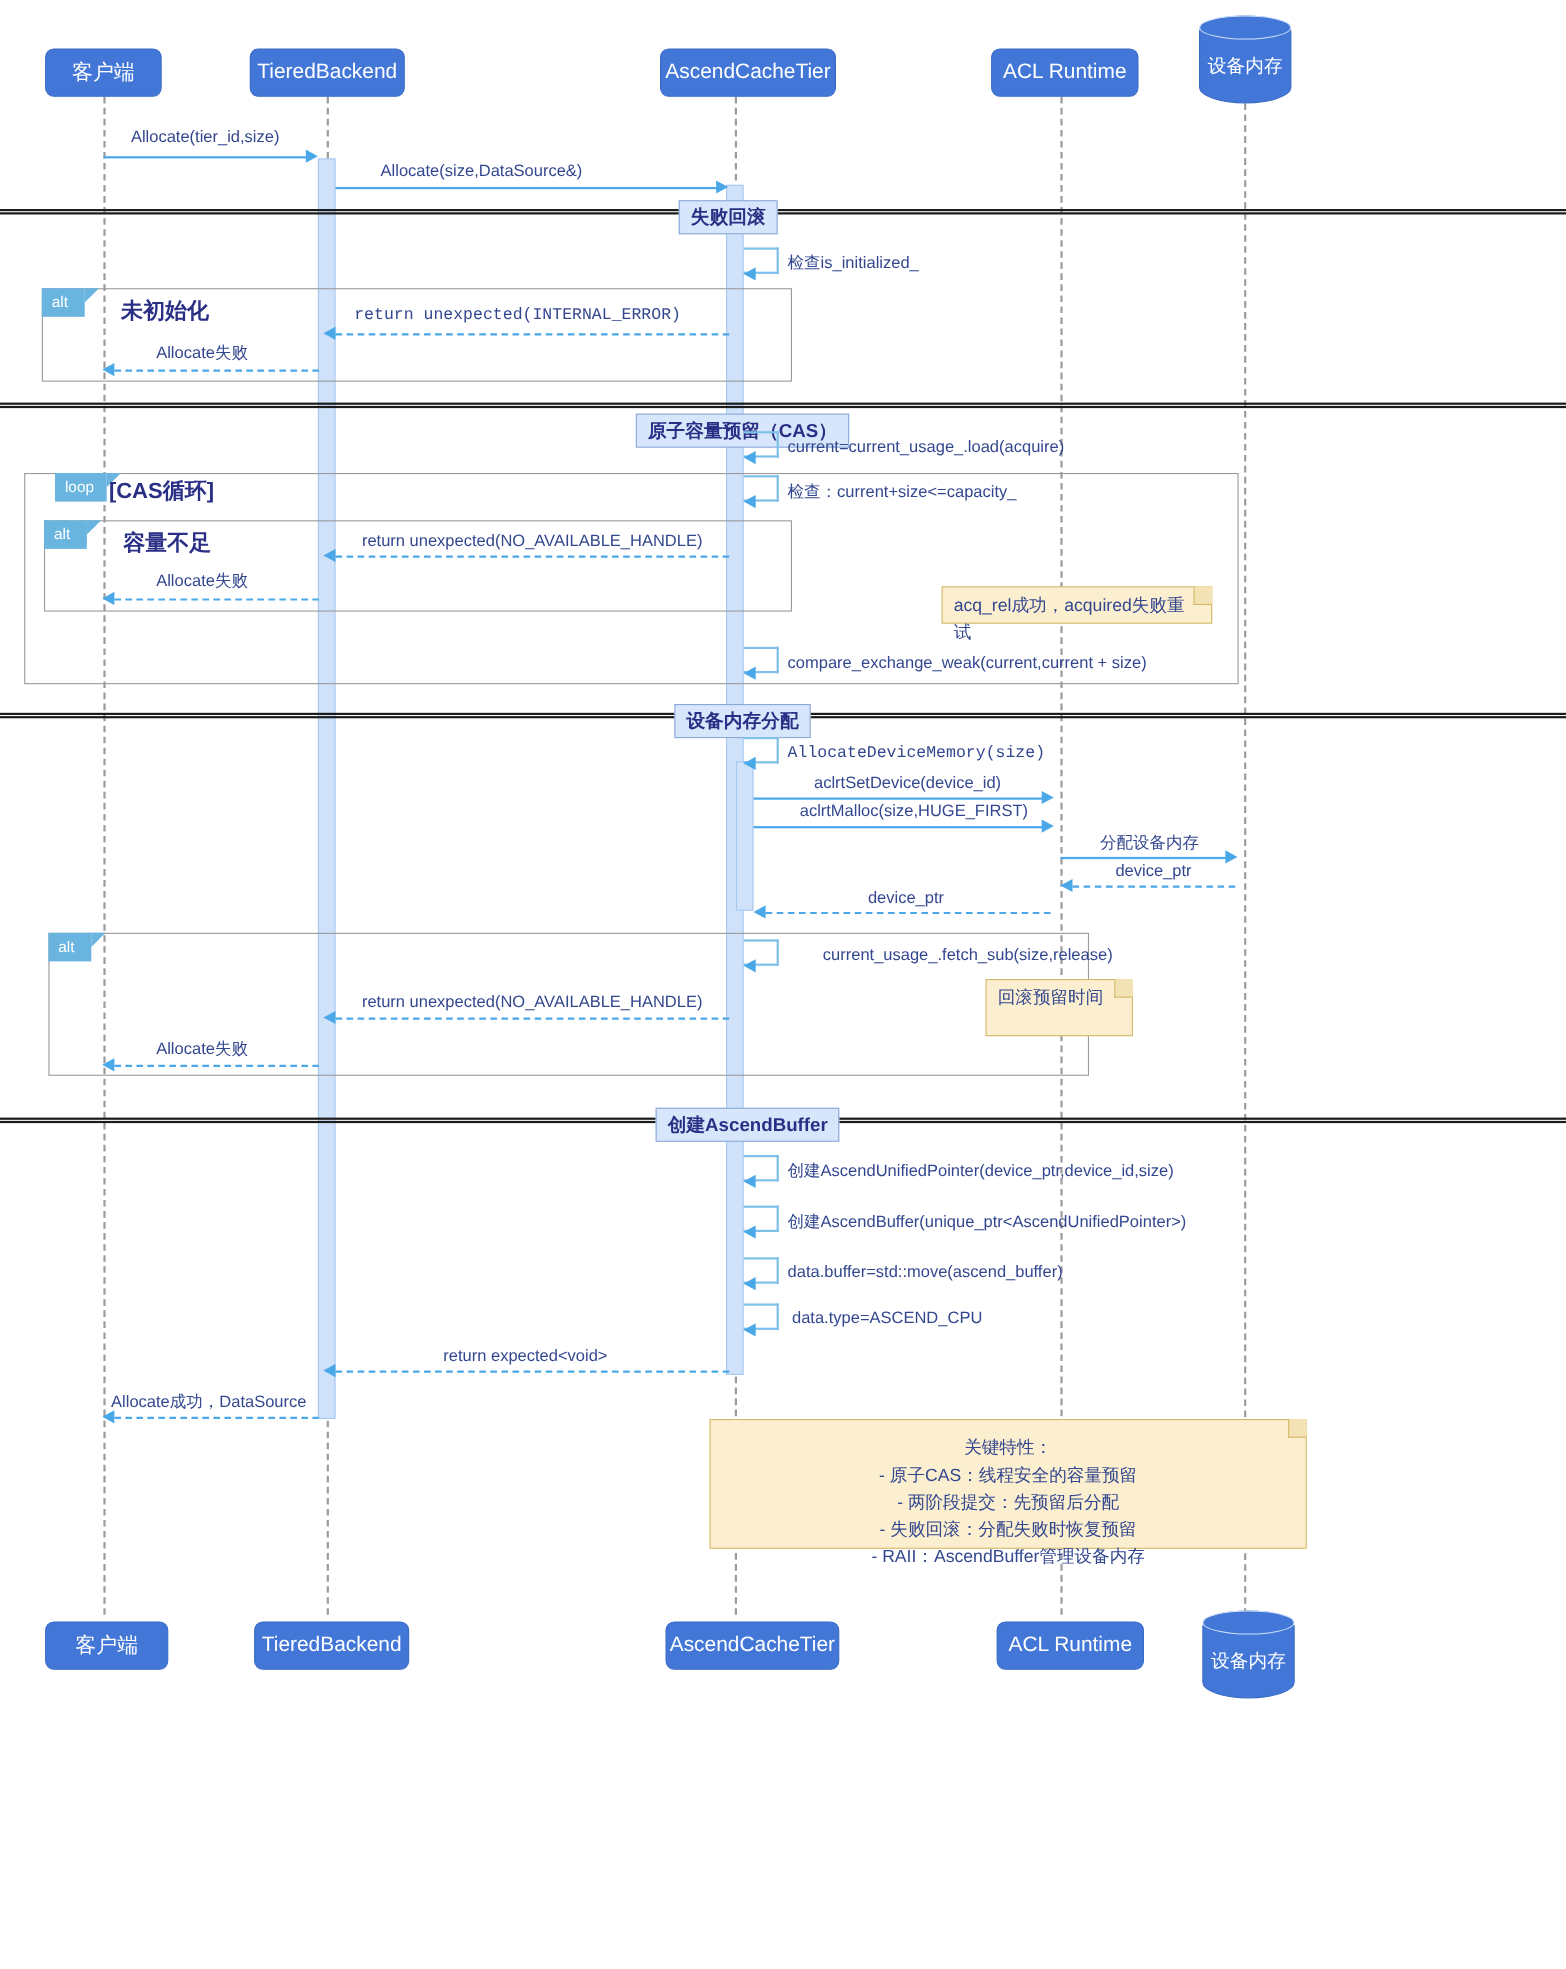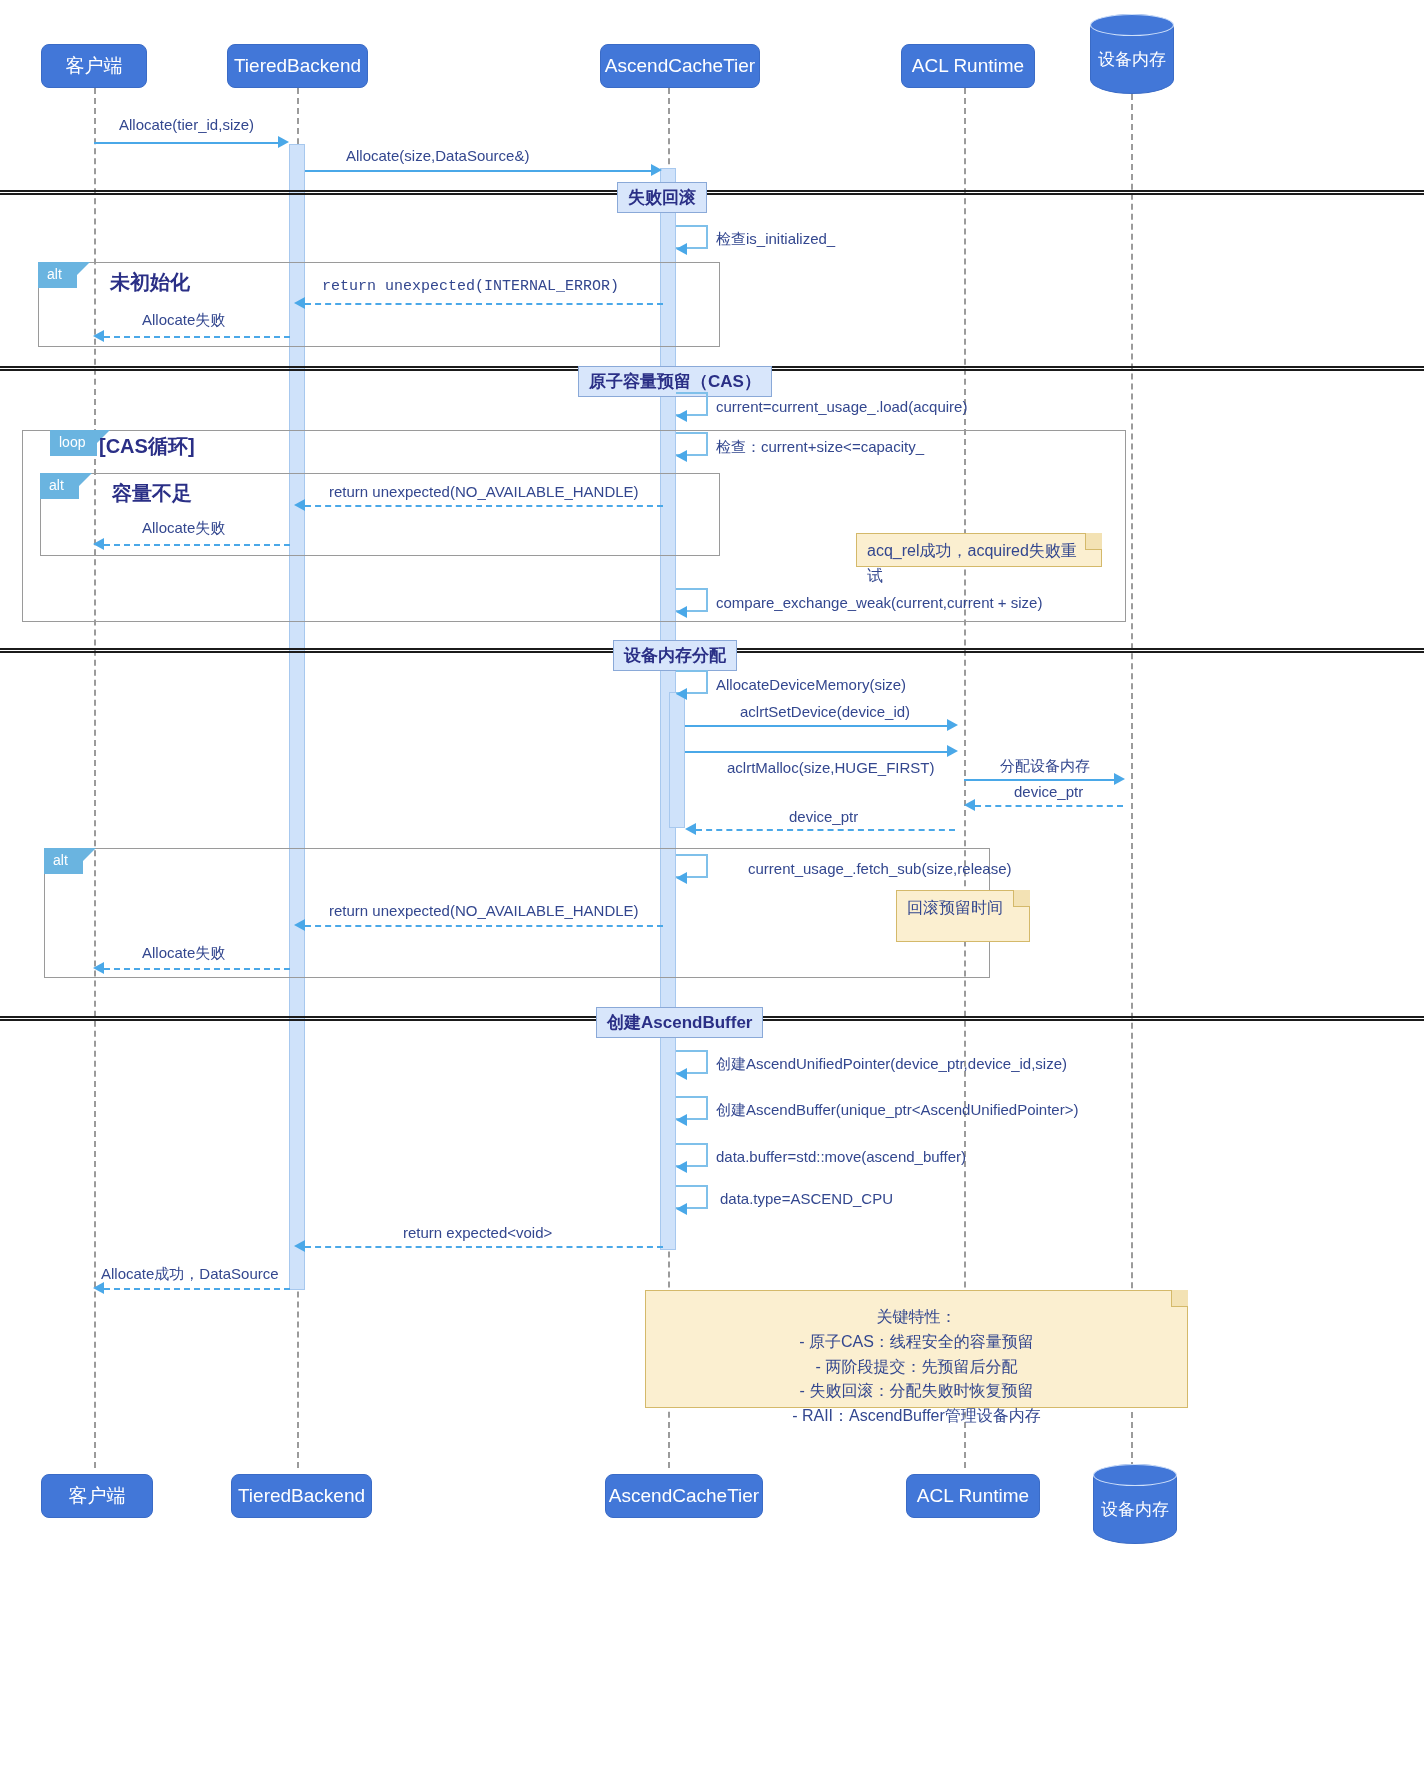--- a/index.html
+++ b/index.html
@@ -139,21 +139,21 @@
     <span>return unexpected(INTERNAL_ERROR)</span></div>
   <div class="msg dash" style="left:305px;top:303px;width:358px;"></div>
   <div class="arrowL" style="left:294px;top:297px;"></div>
 
   <div class="mlabel" style="left:142px;top:311px;">
     <span>Allocate失败</span></div>
   <div class="msg dash" style="left:104px;top:336px;width:186px;"></div>
   <div class="arrowL" style="left:93px;top:330px;"></div>
 
   <div class="divider" style="top:366px;"></div>
-  <div class="sectlabel" style="left:578px;top:366px;">
+  <div class="sectlabel" style="left:578px;top:376px;">
     <span>原子容量预留（CAS）</span>
   </div>
 
   <div class="self" style="left:676px;top:392px;width:32px;height:24px;"></div>
   <div class="arrowL" style="left:676px;top:410px;"></div>
   <div class="mlabel" style="left:716px;top:398px;">
     <span>current=current_usage_.load(acquire)</span></div>
 
   <div class="frame" style="left:22px;top:430px;width:1104px;height:192px;"></div>
   <div class="ftag" style="left:22px;top:430px;width:47px;height:26px;margin-left:28px;">
@@ -192,29 +192,29 @@
   <div class="mlabel" style="left:716px;top:594px;">
     <span>compare_exchange_weak(current,current + size)</span></div>
 
   <div class="divider" style="top:648px;"></div>
   <div class="sectlabel" style="left:613px;top:640px;">
     <span>设备内存分配</span>
   </div>
 
   <div class="self" style="left:676px;top:670px;width:32px;height:24px;"></div>
   <div class="arrowL" style="left:676px;top:688px;"></div>
-  <div class="mlabel" style="left:716px;top:676px;">
+  <div class="mlabel" style="left:716px;top:676px;font-family:Liberation Mono, monospace;">
     <span>AllocateDeviceMemory(size)</span></div>
 
   <div class="mlabel" style="left:740px;top:703px;">
     <span>aclrtSetDevice(device_id)</span></div>
   <div class="msg" style="left:685px;top:725px;width:264px;"></div>
   <div class="arrowR" style="left:947px;top:719px;"></div>
 
-  <div class="mlabel" style="left:727px;top:729px;margin-top:30px;">
+  <div class="mlabel" style="left:727px;top:729px;">
     <span>aclrtMalloc(size,HUGE_FIRST)</span></div>
   <div class="msg" style="left:685px;top:751px;width:264px;"></div>
   <div class="arrowR" style="left:947px;top:745px;"></div>
 
   <div class="mlabel" style="left:1000px;top:757px;">
     <span>分配设备内存</span></div>
   <div class="msg" style="left:964px;top:779px;width:152px;"></div>
   <div class="arrowR" style="left:1114px;top:773px;"></div>
 
   <div class="mlabel" style="left:1014px;top:783px;">

